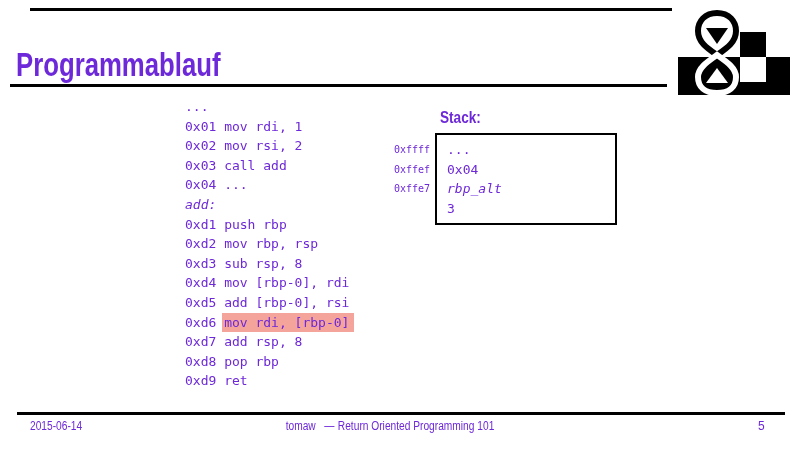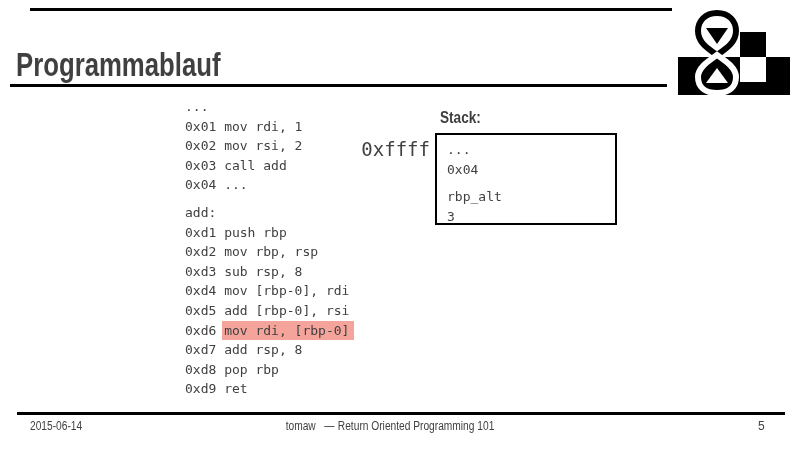--- a/index.html
+++ b/index.html
@@ -1,40 +1,40 @@
 <!DOCTYPE html>
 <html><head>
 <meta charset="utf-8">
 <style>
   html,body{margin:0;padding:0;background:#fff;}
-  .slide{position:relative;width:800px;height:450px;background:#ffffff;color:#404040;
+  .slide{position:relative;width:800px;height:450px;background:#ffffff;color:#6d28d9;
          font-family:"DejaVu Sans Mono",monospace;overflow:hidden;}
 
   .top-line{position:absolute;left:30px;top:8px;width:642px;height:3px;background:#000;}
 
   .title{position:absolute;left:16px;top:46px;margin:0;
          font-family:"Liberation Sans",sans-serif;font-weight:bold;font-size:33px;
          letter-spacing:0px;transform:scaleX(0.78);transform-origin:left top;white-space:nowrap;}
   .title-rule{position:absolute;left:10px;top:84px;width:657px;height:3px;background:#000;}
 
   .logo{position:absolute;left:675px;top:6px;}
 
   .code{position:absolute;left:185px;top:97px;font-size:13px;line-height:19.6px;white-space:pre;}
   .code-line{height:19.6px;}
   .kw{font-weight:normal;}
-  .it{margin-top:8px;}
+  .it{font-style:italic;}
   .hl{padding:1.5px 5px 2px 2px;margin-left:-2px;margin-top:36px;}
 
   .stack-label{position:absolute;left:440px;top:108px;margin:0;
          font-family:"Liberation Sans",sans-serif;font-weight:bold;font-size:17px;
          transform:scaleX(0.8);transform-origin:left top;white-space:nowrap;}
   .stack-box{position:absolute;left:435px;top:133px;width:182px;height:92px;
          border:2.5px solid #000;box-sizing:border-box;}
   .stack-addrs{position:absolute;left:330px;top:140px;width:100px;text-align:right;
-         font-size:19px;line-height:19.5px;white-space:pre;}
+         font-size:10px;line-height:19.5px;white-space:pre;}
   .stack-vals{position:absolute;left:447px;top:140px;font-size:13px;line-height:19.5px;white-space:pre;}
 
   .footer-line{position:absolute;left:17px;top:412px;width:768px;height:2.5px;background:#000;}
   .footer-date{position:absolute;left:30px;top:419px;font-family:"Liberation Sans",sans-serif;
          font-size:12px;transform:scaleX(0.85);transform-origin:left top;white-space:nowrap;}
   .footer-center{position:absolute;left:0px;top:419px;width:780px;text-align:center;
          font-family:"Liberation Sans",sans-serif;font-size:12px;transform:scaleX(0.85);white-space:nowrap;}
   .footer-center .sep{margin:0 4px 0 10px;}
   .footer-page{position:absolute;left:758px;top:419px;font-family:"Liberation Sans",sans-serif;font-size:12px;}
 </style>
@@ -54,21 +54,21 @@
     <path d="M42,49 C52,56 61,62 61,71 C61,81 54,87 42,87 C30,87 23,81 23,71 C23,62 32,56 42,49 Z" fill="#000" stroke="#fff" stroke-width="6"></path>
     <path d="M31,77 L53,77 L42,62 Z" fill="#fff"></path>
   </svg>
 
   <h1 class="title">Programmablauf</h1>
   <div class="title-rule"></div>
 
   <div class="code" id="code"><div class="code-line"><span><span>...</span></span></div><div class="code-line"><span>0x01 </span><span><span class="kw">mov</span><span> rdi, 1</span></span></div><div class="code-line"><span>0x02 </span><span><span class="kw">mov</span><span> rsi, 2</span></span></div><div class="code-line"><span>0x03 </span><span><span class="kw">call</span><span> add</span></span></div><div class="code-line"><span>0x04 </span><span><span>...</span></span></div><div class="code-line it"><span><span>add:</span></span></div><div class="code-line"><span>0xd1 </span><span><span class="kw">push</span><span> rbp</span></span></div><div class="code-line"><span>0xd2 </span><span><span class="kw">mov</span><span> rbp, rsp</span></span></div><div class="code-line"><span>0xd3 </span><span><span class="kw">sub</span><span> rsp, 8</span></span></div><div class="code-line"><span>0xd4 </span><span><span class="kw">mov</span><span> [rbp-0], rdi</span></span></div><div class="code-line"><span>0xd5 </span><span><span class="kw">add</span><span> [rbp-0], rsi</span></span></div><div class="code-line"><span>0xd6 </span><span class="hl" style="background: rgb(245, 164, 156);"><span class="kw">mov</span><span> rdi, [rbp-0]</span></span></div><div class="code-line"><span>0xd7 </span><span><span class="kw">add</span><span> rsp, 8</span></span></div><div class="code-line"><span>0xd8 </span><span><span class="kw">pop</span><span> rbp</span></span></div><div class="code-line"><span>0xd9 </span><span><span class="kw">ret</span></span></div></div>
 
   <p class="stack-label">Stack:</p>
-  <div class="stack-addrs" id="stack-addrs"><div>0xffff</div></div>
+  <div class="stack-addrs" id="stack-addrs"><div>0xffff</div><div>0xffef</div><div>0xffe7</div></div>
   <div class="stack-box"></div>
   <div class="stack-vals" id="stack-vals"><div>...</div><div>0x04</div><div class="it">rbp_alt</div><div>3</div></div>
 
   <div class="footer-line"></div>
   <div class="footer-date">2015-06-14</div>
   <div class="footer-center">
     <span>tomaw</span><span class="sep">—</span><span>Return Oriented Programming 101</span>
   </div>
   <div class="footer-page">5</div>
 

